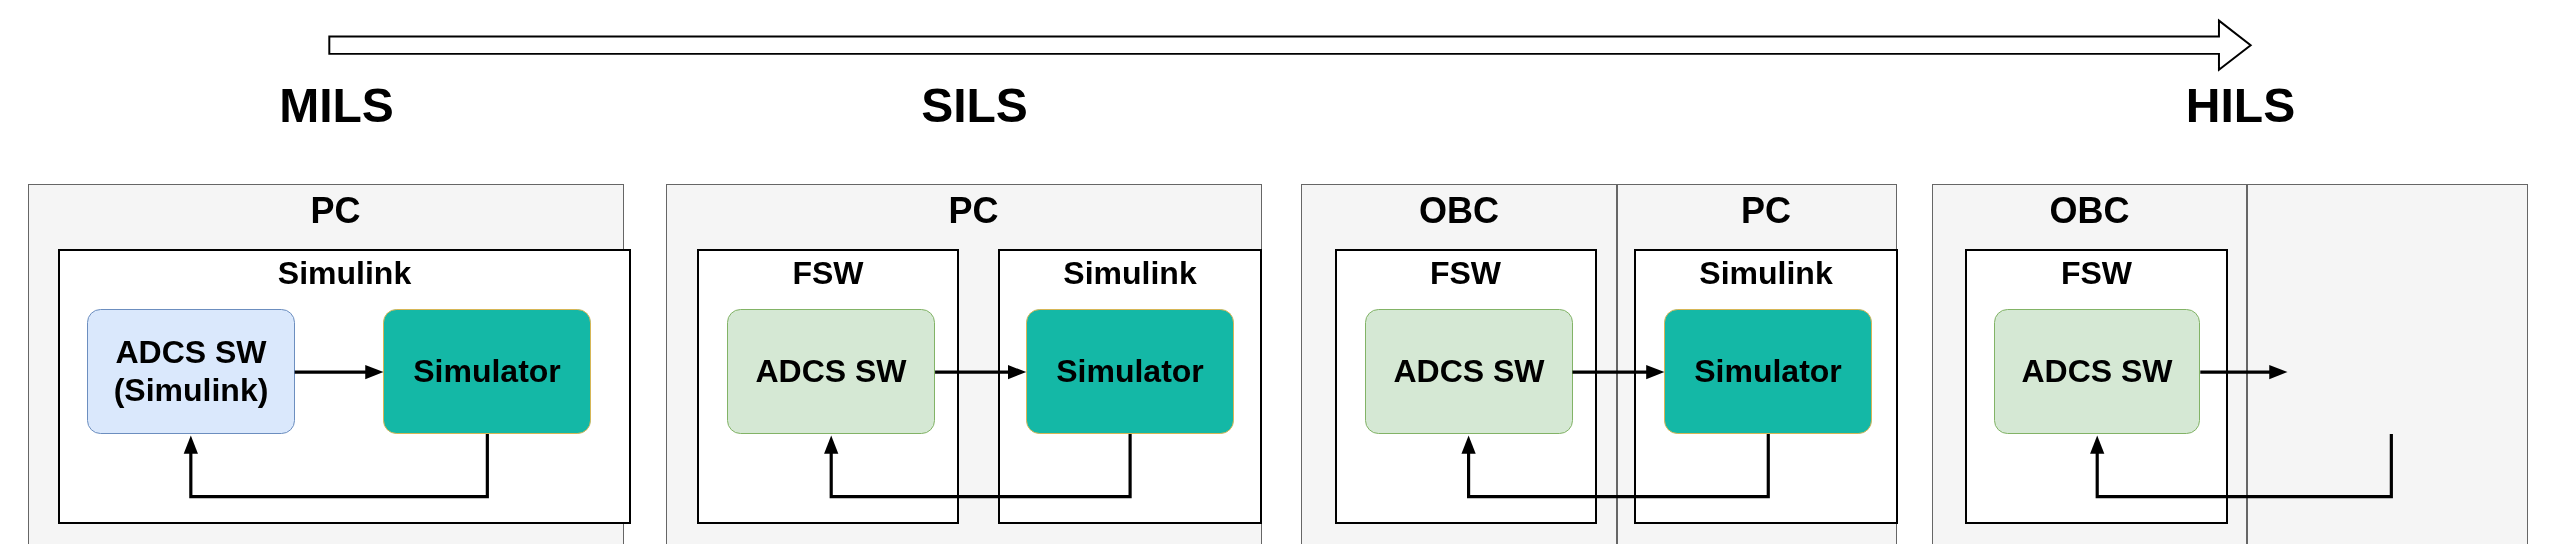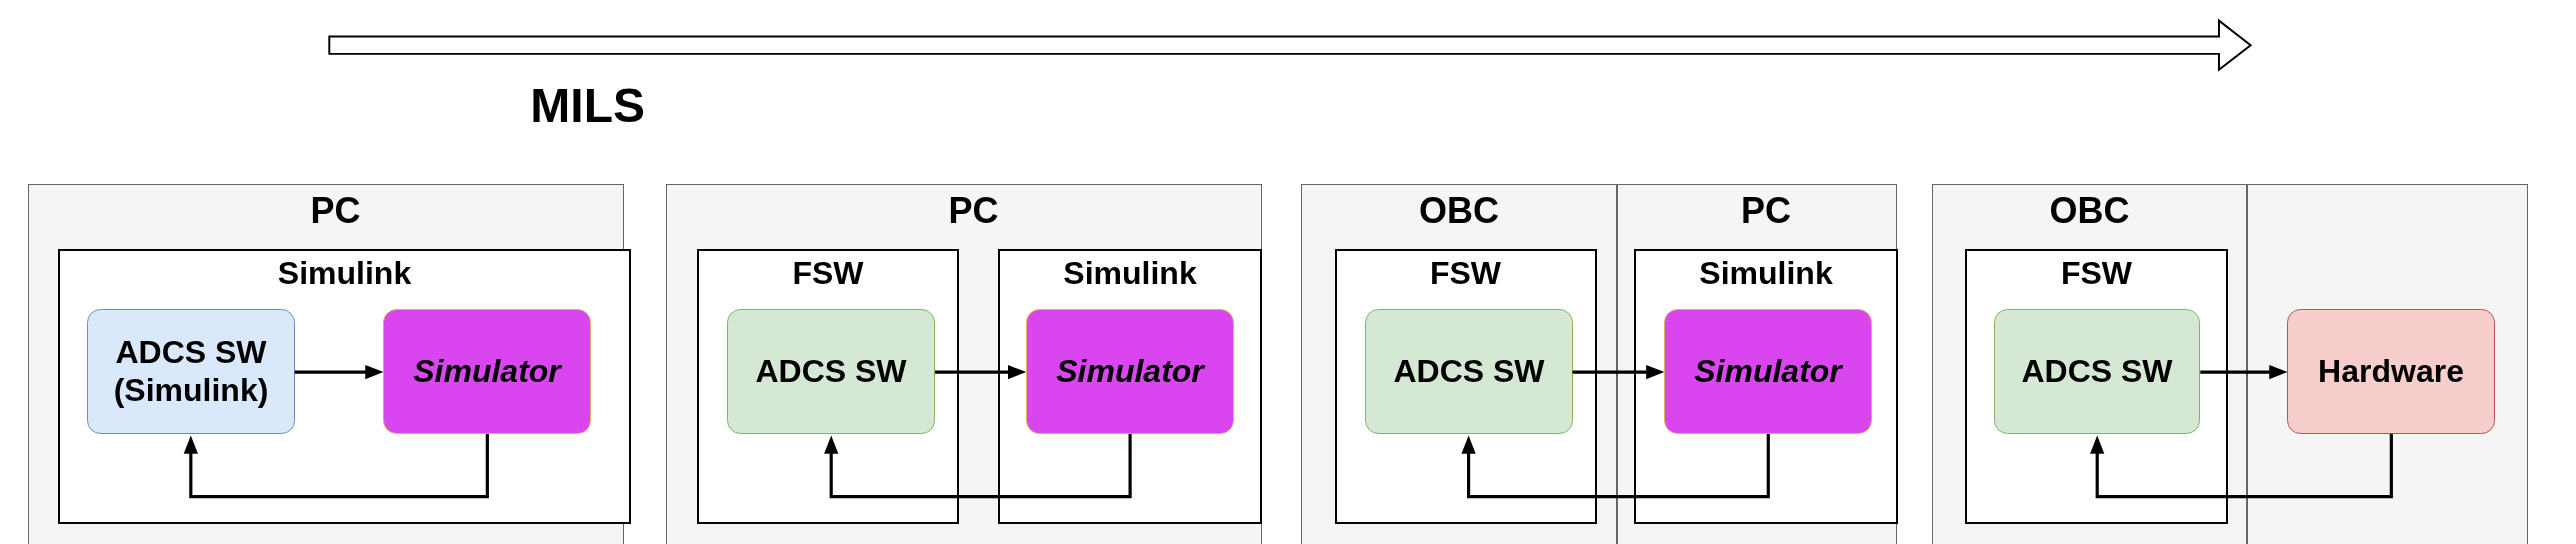--- a/index.html
+++ b/index.html
@@ -4,21 +4,21 @@
 <style>
   html,body{margin:0;padding:0;background:#ffffff;}
   .canvas{
     position:relative;width:2576px;height:545px;overflow:hidden;
     font-family:"Liberation Sans",sans-serif;font-weight:bold;color:#000;
     background:#ffffff;
   }
   .top-arrow-svg{position:absolute;left:0;top:0;}
   .section{position:absolute;top:0;height:545px;}
   .section-title{
-    position:absolute;top:82px;left:0;right:0;text-align:right;
+    position:absolute;top:82px;left:0;right:0;text-align:center;
     font-size:48px;line-height:1.0;letter-spacing:0px;
   }
   .outer-box{
     position:absolute;top:152px;left:0;width:596px;height:375px;
     background:#f5f5f5;border:1.6px solid #666666;box-sizing:border-box;margin-top:32px;
   }
   .cell-label{
     position:absolute;top:6.3px;text-align:center;font-size:36px;line-height:1.1;
   }
   .cell-divider{
@@ -32,21 +32,21 @@
     position:absolute;top:4.8px;left:0;right:0;text-align:center;font-size:32px;line-height:1.1;
   }
   .node{
     position:absolute;top:124px;width:208px;height:125px;border-radius:13.5px;
     display:flex;align-items:center;justify-content:center;text-align:center;
     font-size:32px;line-height:1.18;white-space:pre-line;border:1.6px solid #000;
     box-sizing:border-box;
   }
   .node-blue  {background:#dae8fc;border-color:#6c8ebf;}
   .node-green {background:#d5e8d4;border-color:#82b366;}
-  .node-yellow{background:#d946ef;border-color:#d6b656;font-style:italic;}
+  .node-yellow{background:#14b8a6;border-color:#d6b656;}
   .node-red   {background:#f8cecc;border-color:#b85450;}
   .links{position:absolute;left:0;top:0;overflow:visible;pointer-events:none;}
 </style>
 </head>
 <body>
 
 <div class="canvas">
 
   <svg class="top-arrow-svg" width="2576" height="103" viewBox="0 0 3250 130">
     <polygon points="415,46 2800,46 2800,26 2840,57 2800,88 2800,68 415,68" fill="#ffffff" stroke="#000000" stroke-width="2.5"></polygon>
@@ -65,20 +65,21 @@
       <svg class="links" width="617" height="375" viewBox="0 0 778 473">
         <line x1="335" y1="236" x2="427" y2="236" stroke="#000" stroke-width="4"></line>
         <polygon points="447,236 424,227 424,245" fill="#000"></polygon>
         <path d="M578 314 L578 393 L204 393 L204 337" fill="none" stroke="#000" stroke-width="4"></path>
         <polygon points="204,316 195,339 213,339" fill="#000"></polygon>
       </svg>
     </div>
   </div>
 
   <div class="section" style="left:666px;width:617px;">
+    <div class="section-title">SILS</div>
     <div class="outer-box">
       <div class="cell-label" style="left:0;width:613px;">PC</div>
       <div class="inner-box" style="left:30px;width:262px;">
         <div class="inner-label">FSW</div>
       </div>
       <div class="inner-box" style="left:331px;width:264px;">
         <div class="inner-label">Simulink</div>
       </div>
       <div class="node node-green" style="left:60px;">ADCS SW</div>
       <div class="node node-yellow" style="left:359px;width:208px;">Simulator</div>
@@ -107,28 +108,28 @@
       <svg class="links" width="617" height="375" viewBox="0 0 778 473">
         <line x1="341" y1="236" x2="437" y2="236" stroke="#000" stroke-width="4"></line>
         <polygon points="457,236 434,227 434,245" fill="#000"></polygon>
         <path d="M588 314 L588 393 L210 393 L210 337" fill="none" stroke="#000" stroke-width="4"></path>
         <polygon points="210,316 201,339 219,339" fill="#000"></polygon>
       </svg>
     </div>
   </div>
 
   <div class="section" style="left:1932px;width:617px;">
+    <div class="section-title">HILS</div>
     <div class="outer-box">
       <div class="cell-label" style="left:0;width:313px;">OBC</div>
       <div class="cell-divider" style="left:313px;"></div>
       <div class="inner-box" style="left:32px;width:263px;">
         <div class="inner-label">FSW</div>
       </div>
       <div class="node node-green" style="left:61px;width:206px;">ADCS SW</div>
-      <div class="node node-red" style="left:354px;width:208px;">Hardware</div>
       <svg class="links" width="617" height="375" viewBox="0 0 778 473">
         <line x1="337" y1="236" x2="427" y2="236" stroke="#000" stroke-width="4"></line>
         <polygon points="447,236 424,227 424,245" fill="#000"></polygon>
         <path d="M578 314 L578 393 L207 393 L207 337" fill="none" stroke="#000" stroke-width="4"></path>
         <polygon points="207,316 198,339 216,339" fill="#000"></polygon>
       </svg>
     </div>
   </div>
 
 </div>

